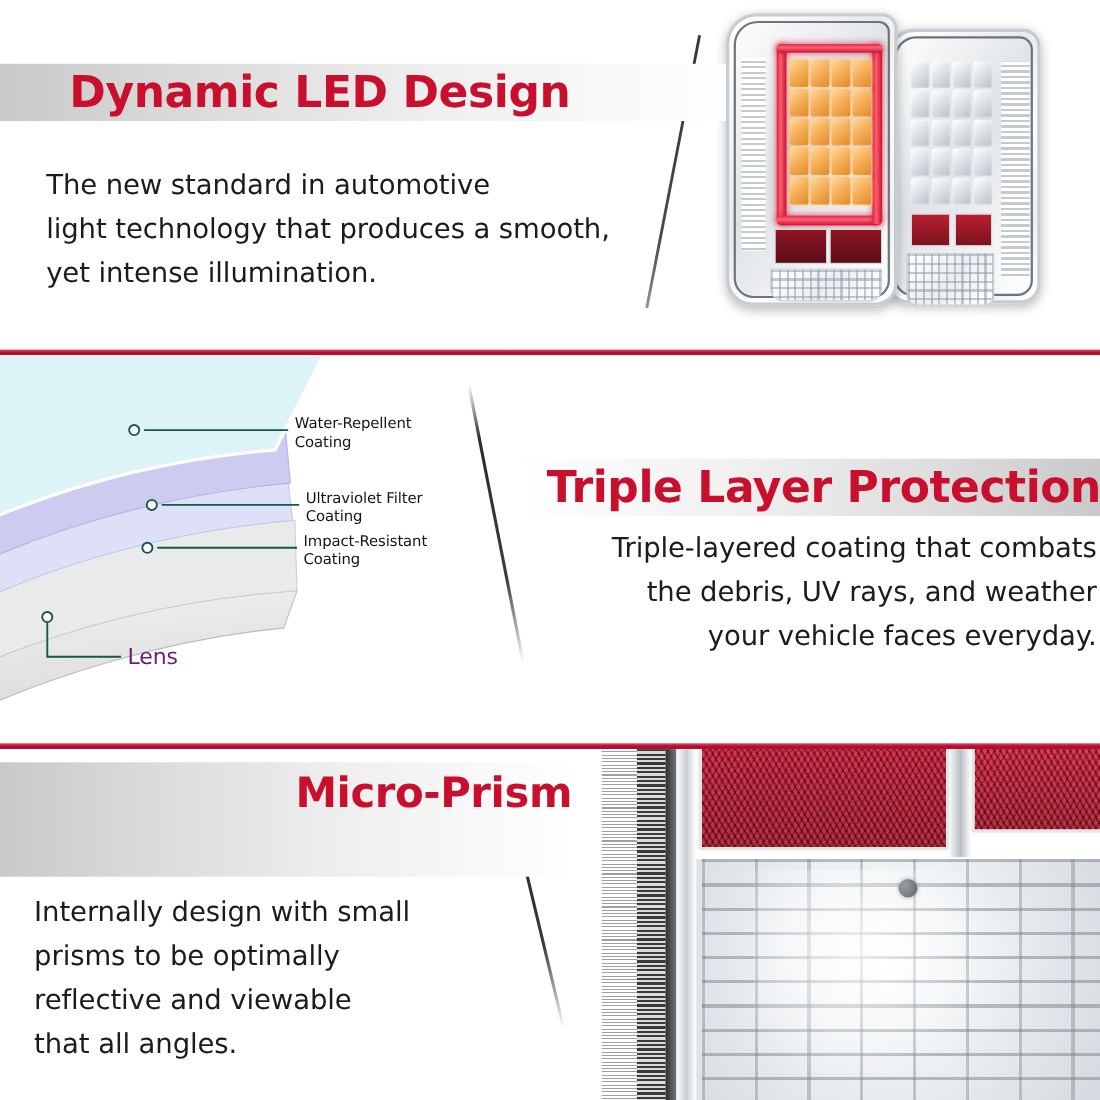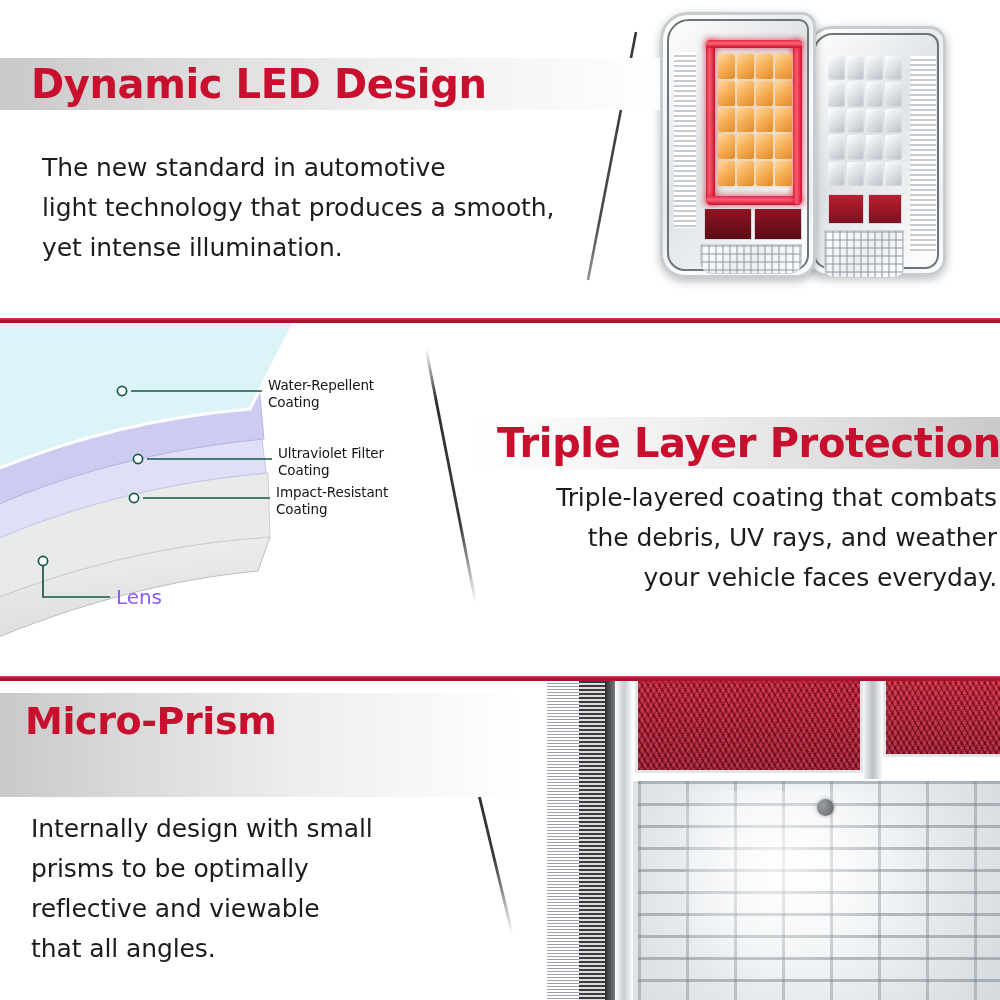--- a/index.html
+++ b/index.html
@@ -20,21 +20,21 @@
 
   .divider { position:absolute; left:0; width:1000px; height:5px; }
   #div1 { top:318px; }
   #div2 { top:676px; }
   .divider .bar   { position:absolute; left:0; top:0; width:100%; height:5px; background:#b01030; }
   .divider .gloss { position:absolute; left:0; top:0; width:100%; height:2px;
                     background:linear-gradient(to bottom, #e8415f, #c21338); }
 
   
   .head-band { position:absolute; height:52px; display:flex; align-items:center; }
-  .head-band.left-dark  { background:linear-gradient(to right,#c9c9c9 0%, #d8d8d8 22%, #eeeeee 58%, #ffffff 100%); }
+  .head-band.left-dark  { background:linear-gradient(to right,#c9c9c9 0%, #d8d8d8 22%, #eeeeee 58%, #ffffff 100%);padding-left:32px; }
   .head-band.right-dark { background:linear-gradient(to right,#ffffff 0%, #f0f0f0 38%, #dcdcdc 74%, #c9c9c9 100%); }
   .head-band.two-line { height:104px; display:block; padding-top:4px; }
 
   .heading {
     color:#c8102e;
     font-weight:bold;
     font-size:40px;
     letter-spacing:-0.4px;
     line-height:50px;
     white-space:nowrap;
@@ -95,21 +95,21 @@
 
   
   .lens-diagram { position:absolute; left:0; top:0; width:470px; height:353px; }
   .label {
     position:absolute;
     color:#141414;
     font-size:13.5px;
     line-height:17px;
     letter-spacing:-0.1px;
   }
-  .label-lens { font-size:20px; line-height:24px; color:#8b5cf6; }
+  .label-lens { font-size:20px; line-height:24px; color:#701a75; }
 
   
   .photo-prism { position:absolute; right:0; top:0; width:465px; height:319px; overflow:hidden; }
 </style>
 </head>
 <body>
 
 <div class="page">
 
   <div class="section" id="sec-led">
@@ -346,21 +346,21 @@
           <stop offset="0" stop-color="#ffffff"></stop>
           <stop offset="0.17" stop-color="#242424"></stop>
           <stop offset="0.68" stop-color="#3a3a3a"></stop>
           <stop offset="1" stop-color="#ffffff"></stop>
         </linearGradient>
       </defs>
       <path d="M 26 12 L 94 296" stroke="url(#dg3)" stroke-width="2.8" fill="none"></path>
     </svg>
 
     <div class="head-band left-dark two-line" style="left:0; top:12px; width:520px;">
-      <div class="heading sm" style="margin-left:25px;">Micro-Prism</div>
+      <div class="heading sm" style="margin-left:25px;text-align:right;">Micro-Prism</div>
     </div>
 
     <div class="body-copy" style="left:31px; top:128px; width:420px;">
       <div>Internally design with small</div>
       <div>prisms to be optimally</div>
       <div>reflective and viewable</div>
       <div>that all angles.</div>
     </div>
   </div>
 

